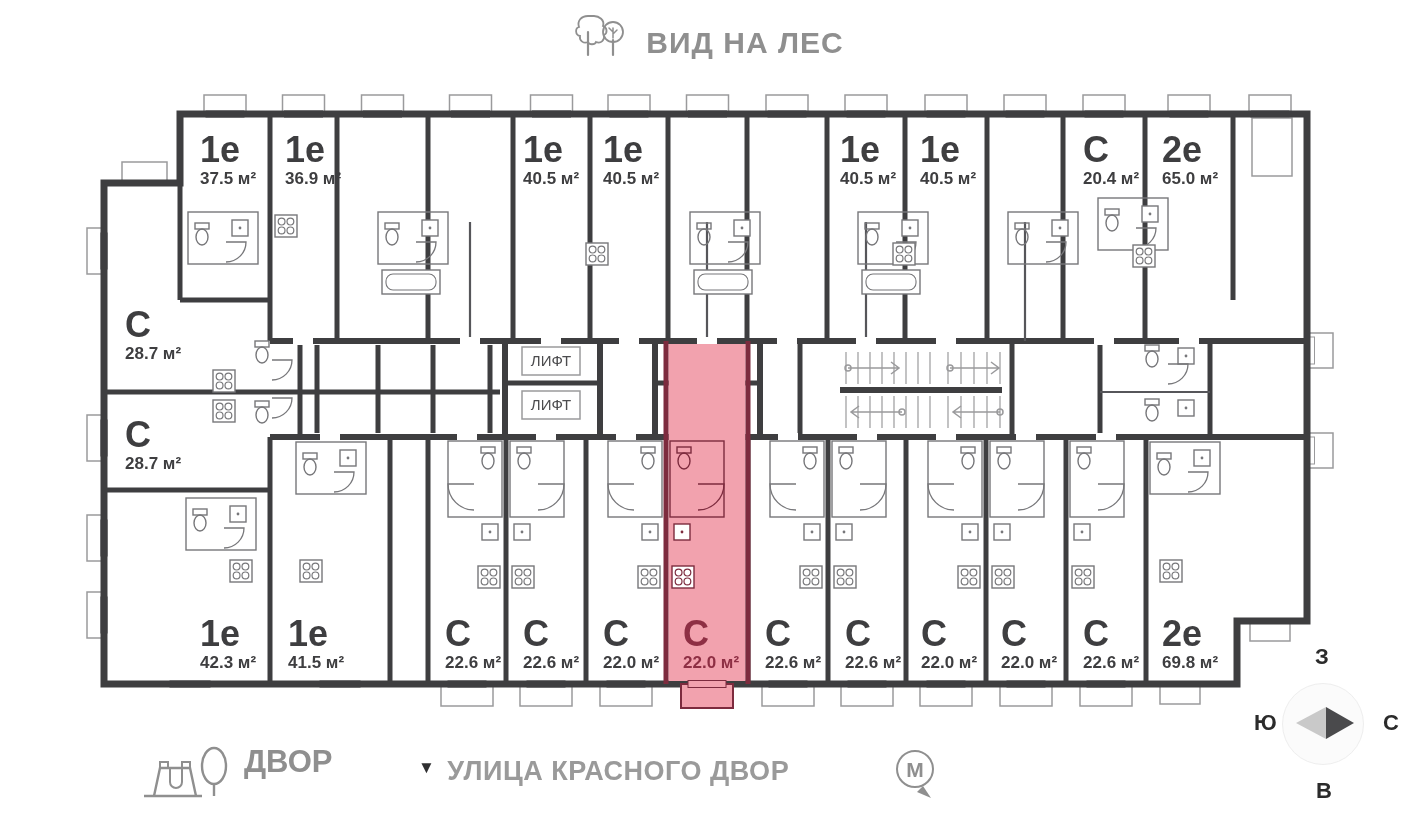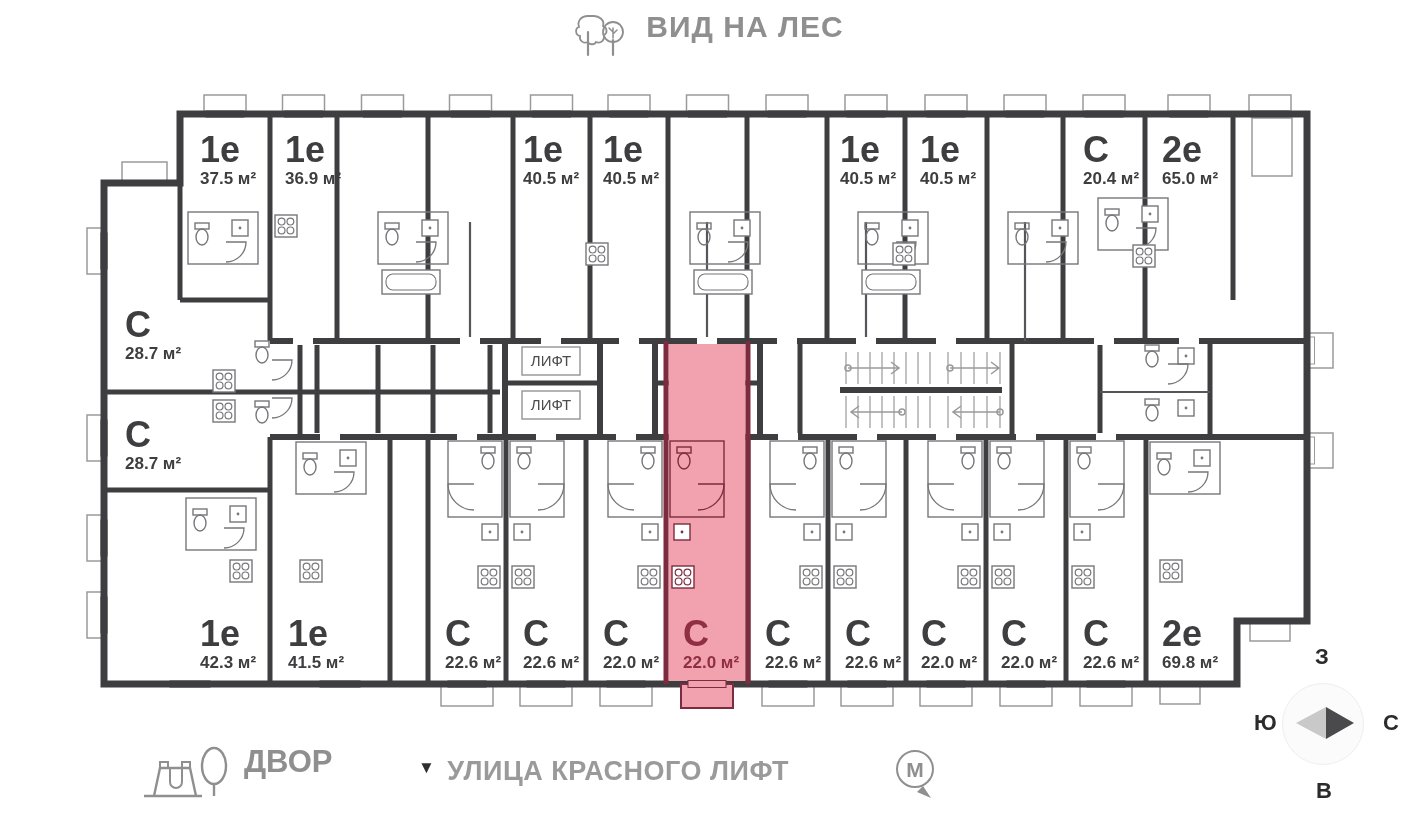--- a/index.html
+++ b/index.html
@@ -1,19 +1,19 @@
 <!DOCTYPE html>
 <html><head>
 <meta charset="utf-8">
 <style>
   html,body{margin:0;padding:0;background:#fff;}
   #stage{position:relative;width:1416px;height:814px;background:#fff;
          font-family:"Liberation Sans",sans-serif;overflow:hidden;}
   .hdr{position:absolute;top:10px;left:0;width:100%;display:flex;
-       justify-content:center;align-items:flex-start;gap:14px;}
+       justify-content:center;align-items:flex-end;gap:14px;}
   .hdr-title{font-size:30px;font-weight:bold;color:#8f8f8f;letter-spacing:1px;}
   #plan-svg{position:absolute;left:0;top:0;}
   .legend-item{position:absolute;display:flex;align-items:flex-start;gap:12px;color:#9a9a9a;
                font-weight:bold;}
   .lg-dvor{left:140px;top:744px;font-size:31px;color:#8f8f8f;}
   .lg-street{left:418px;top:756px;font-size:27px;letter-spacing:.5px;}
   .lg-street .tri{color:#2f2f31;font-size:17px;transform:translateY(2px);}
   .lg-metro{left:893px;top:748px;font-size:28px;}
   .compass{position:absolute;left:1240px;top:622px;width:176px;height:186px;}
   .compass .dial{position:absolute;left:42px;top:61px;width:80px;height:80px;border-radius:50%;
@@ -537,21 +537,21 @@
       <path d="M20 24 v-6 h8 v6 M42 24 v-6 h8 v6" stroke-width="2"></path>
       <path d="M30 24 h12 v14 a6 6 0 0 1 -12 0 z" stroke-width="2"></path>
       <ellipse cx="74" cy="22" rx="12" ry="18"></ellipse>
       <path d="M74 40 V52"></path>
     </svg>
     <span>ДВОР</span>
   </div>
 
   <div class="legend-item lg-street">
     <span class="tri">▼</span>
-    <span>УЛИЦА КРАСНОГО ЛИФТ</span>
+    <span>УЛИЦА КРАСНОГО ДВОР</span>
   </div>
 
   <div class="legend-item lg-metro">
     <svg width="46" height="52" viewBox="0 0 46 52">
       <circle cx="22" cy="21" r="18" fill="#fff" stroke="#8f8f8f" stroke-width="2"></circle>
       <path d="M30 38 L38 50 L24 44 Z" fill="#8f8f8f"></path>
       <text x="22" y="29" text-anchor="middle" font-size="21" font-weight="bold" fill="#8f8f8f" font-family="Liberation Sans, sans-serif">М</text>
     </svg>
   </div>
 

